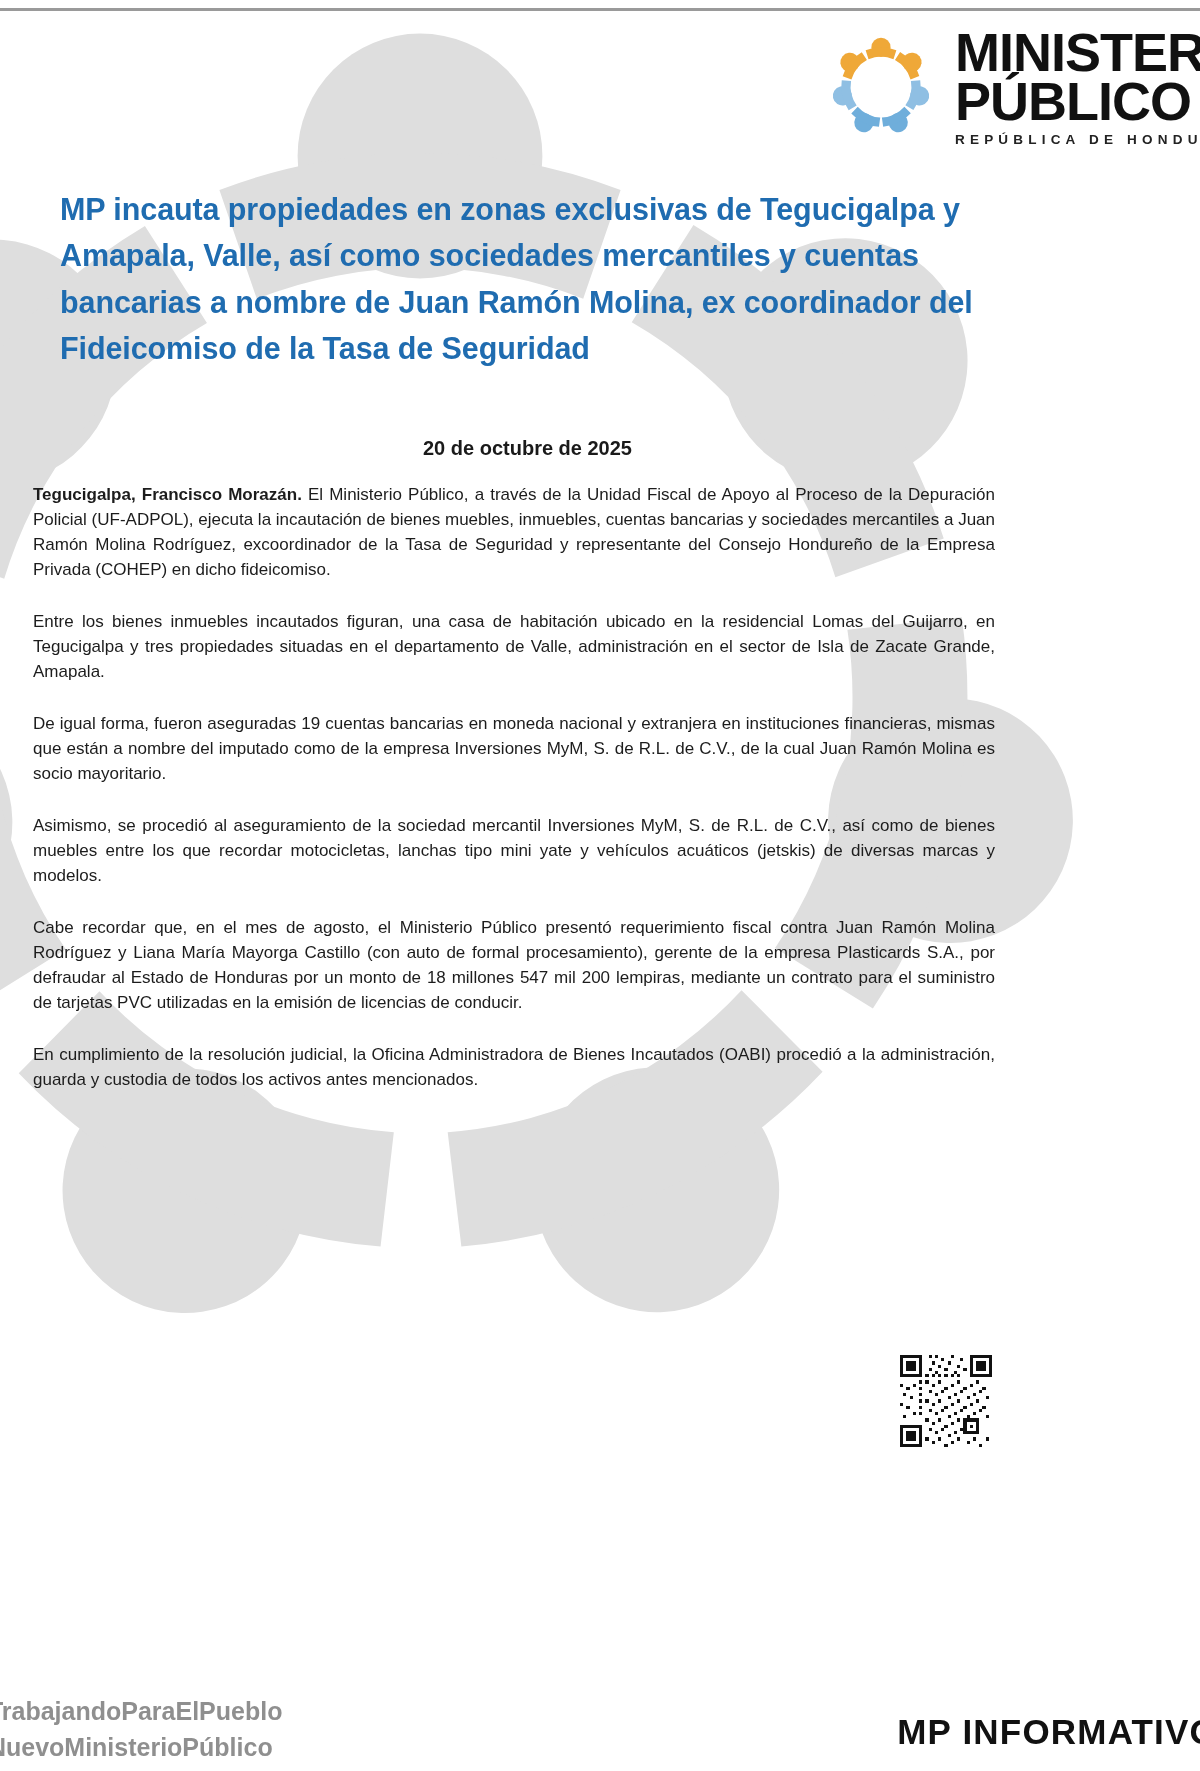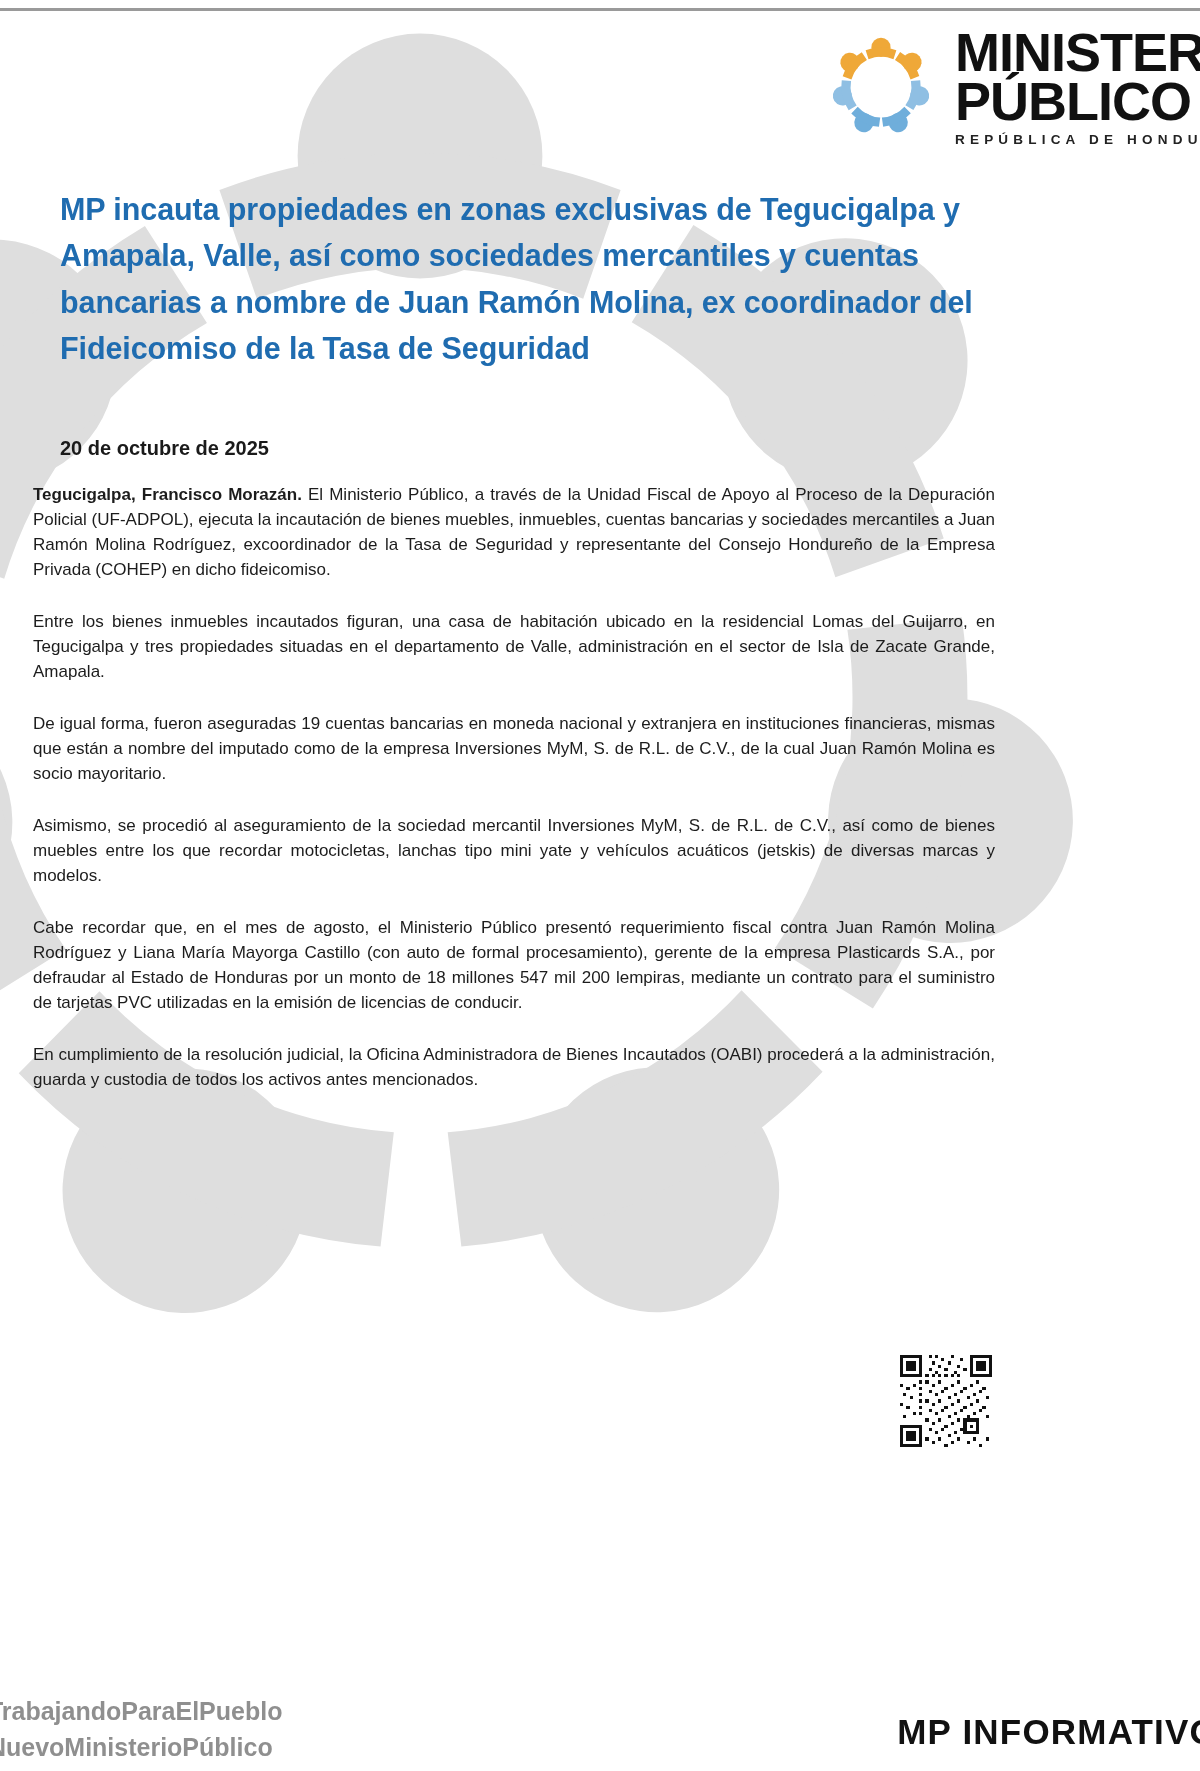--- a/index.html
+++ b/index.html
@@ -93,21 +93,21 @@
     letter-spacing: -0.1px;
   }
 
   
   #date {
     position: absolute;
     left: 60px;
     top: 437px;
     width: 935px;
     z-index: 4;
-    text-align: left;
+    text-align: center;
     font-family: "Liberation Sans", sans-serif;
     font-weight: bold;
     font-size: 20px;
     color: #1a1a1a;
   }
 
   
   #body {
     position: absolute;
     left: 33px;
@@ -253,21 +253,21 @@
   <div id="title">MP incauta propiedades en zonas exclusivas de Tegucigalpa y Amapala, Valle, así como sociedades mercantiles y cuentas bancarias a nombre de Juan Ramón Molina, ex coordinador del Fideicomiso de la Tasa de Seguridad</div>
 
   <div id="date">20 de octubre de 2025</div>
 
   <div id="body">
     <p><b>Tegucigalpa, Francisco Morazán.</b><span> El Ministerio Público, a través de la Unidad Fiscal de Apoyo al Proceso de la Depuración Policial (UF-ADPOL), ejecuta la incautación de bienes muebles, inmuebles, cuentas bancarias y sociedades mercantiles a Juan Ramón Molina Rodríguez, excoordinador de la Tasa de Seguridad y representante del Consejo Hondureño de la Empresa Privada (COHEP) en dicho fideicomiso.</span></p>
     <p>Entre los bienes inmuebles incautados figuran, una casa de habitación ubicado en la residencial Lomas del Guijarro, en Tegucigalpa y tres propiedades situadas en el departamento de Valle, administración en el sector de Isla de Zacate Grande, Amapala.</p>
     <p>De igual forma, fueron aseguradas 19 cuentas bancarias en moneda nacional y extranjera en instituciones financieras, mismas que están a nombre del imputado como de la empresa Inversiones MyM, S. de R.L. de C.V., de la cual Juan Ramón Molina es socio mayoritario.</p>
     <p>Asimismo, se procedió al aseguramiento de la sociedad mercantil Inversiones MyM, S. de R.L. de C.V., así como de bienes muebles entre los que recordar motocicletas, lanchas tipo mini yate y vehículos acuáticos (jetskis) de diversas marcas y modelos.</p>
     <p>Cabe recordar que, en el mes de agosto, el Ministerio Público presentó requerimiento fiscal contra Juan Ramón Molina Rodríguez y Liana María Mayorga Castillo (con auto de formal procesamiento), gerente de la empresa Plasticards S.A., por defraudar al Estado de Honduras por un monto de 18 millones 547 mil 200 lempiras, mediante un contrato para el suministro de tarjetas PVC utilizadas en la emisión de licencias de conducir.</p>
-    <p>En cumplimiento de la resolución judicial, la Oficina Administradora de Bienes Incautados (OABI) procederá a la administración, guarda y custodia de todos los activos antes mencionados.</p>
+    <p>En cumplimiento de la resolución judicial, la Oficina Administradora de Bienes Incautados (OABI) procedió a la administración, guarda y custodia de todos los activos antes mencionados.</p>
   </div>
 
   <div id="qr">
     <svg viewBox="0 0 29 29" xmlns="http://www.w3.org/2000/svg" shape-rendering="crispEdges">
       <rect width="29" height="29" fill="#ffffff"></rect>
       <g fill="#111111">
 
         <rect x="0" y="0" width="7" height="1"></rect>
           <rect x="0" y="6" width="7" height="1"></rect>
         <rect x="0" y="0" width="1" height="7"></rect>

